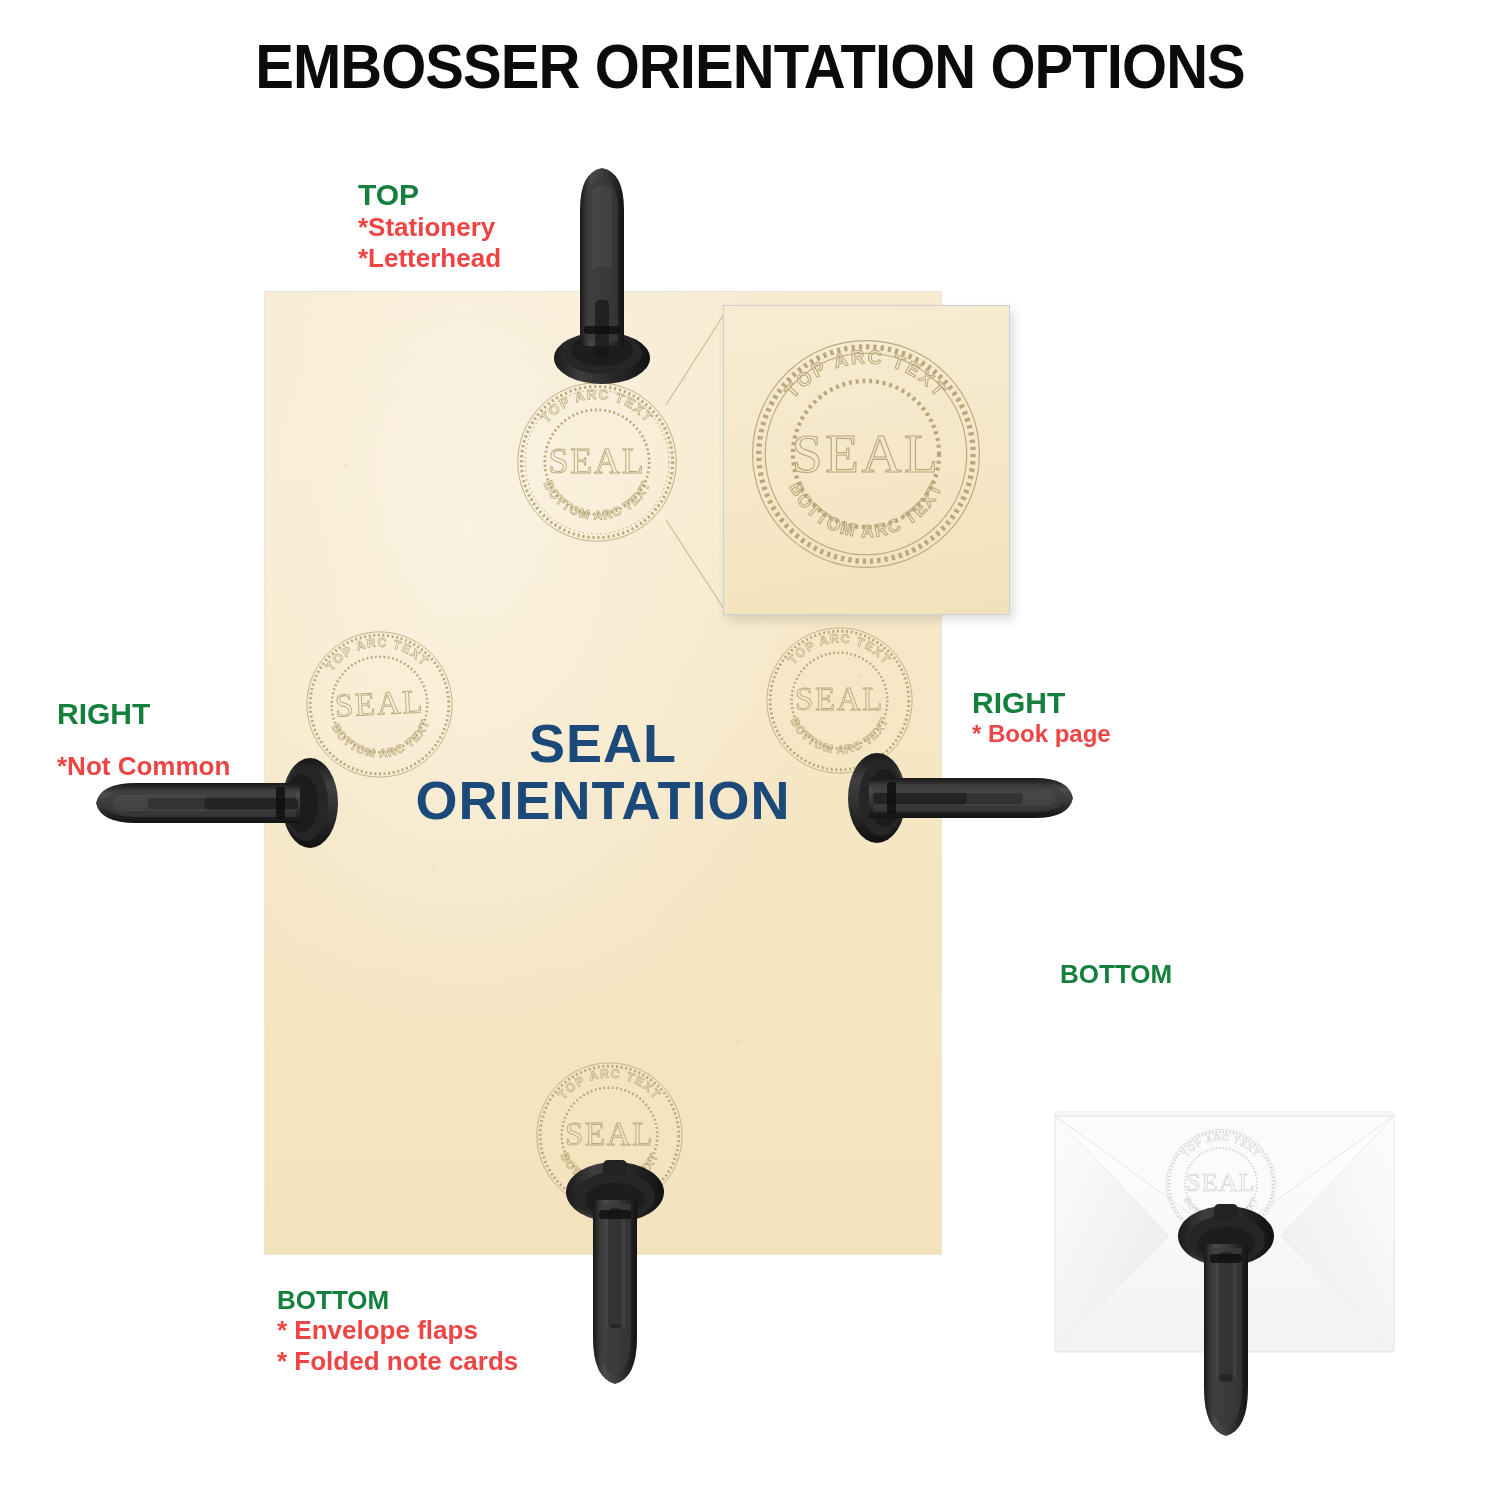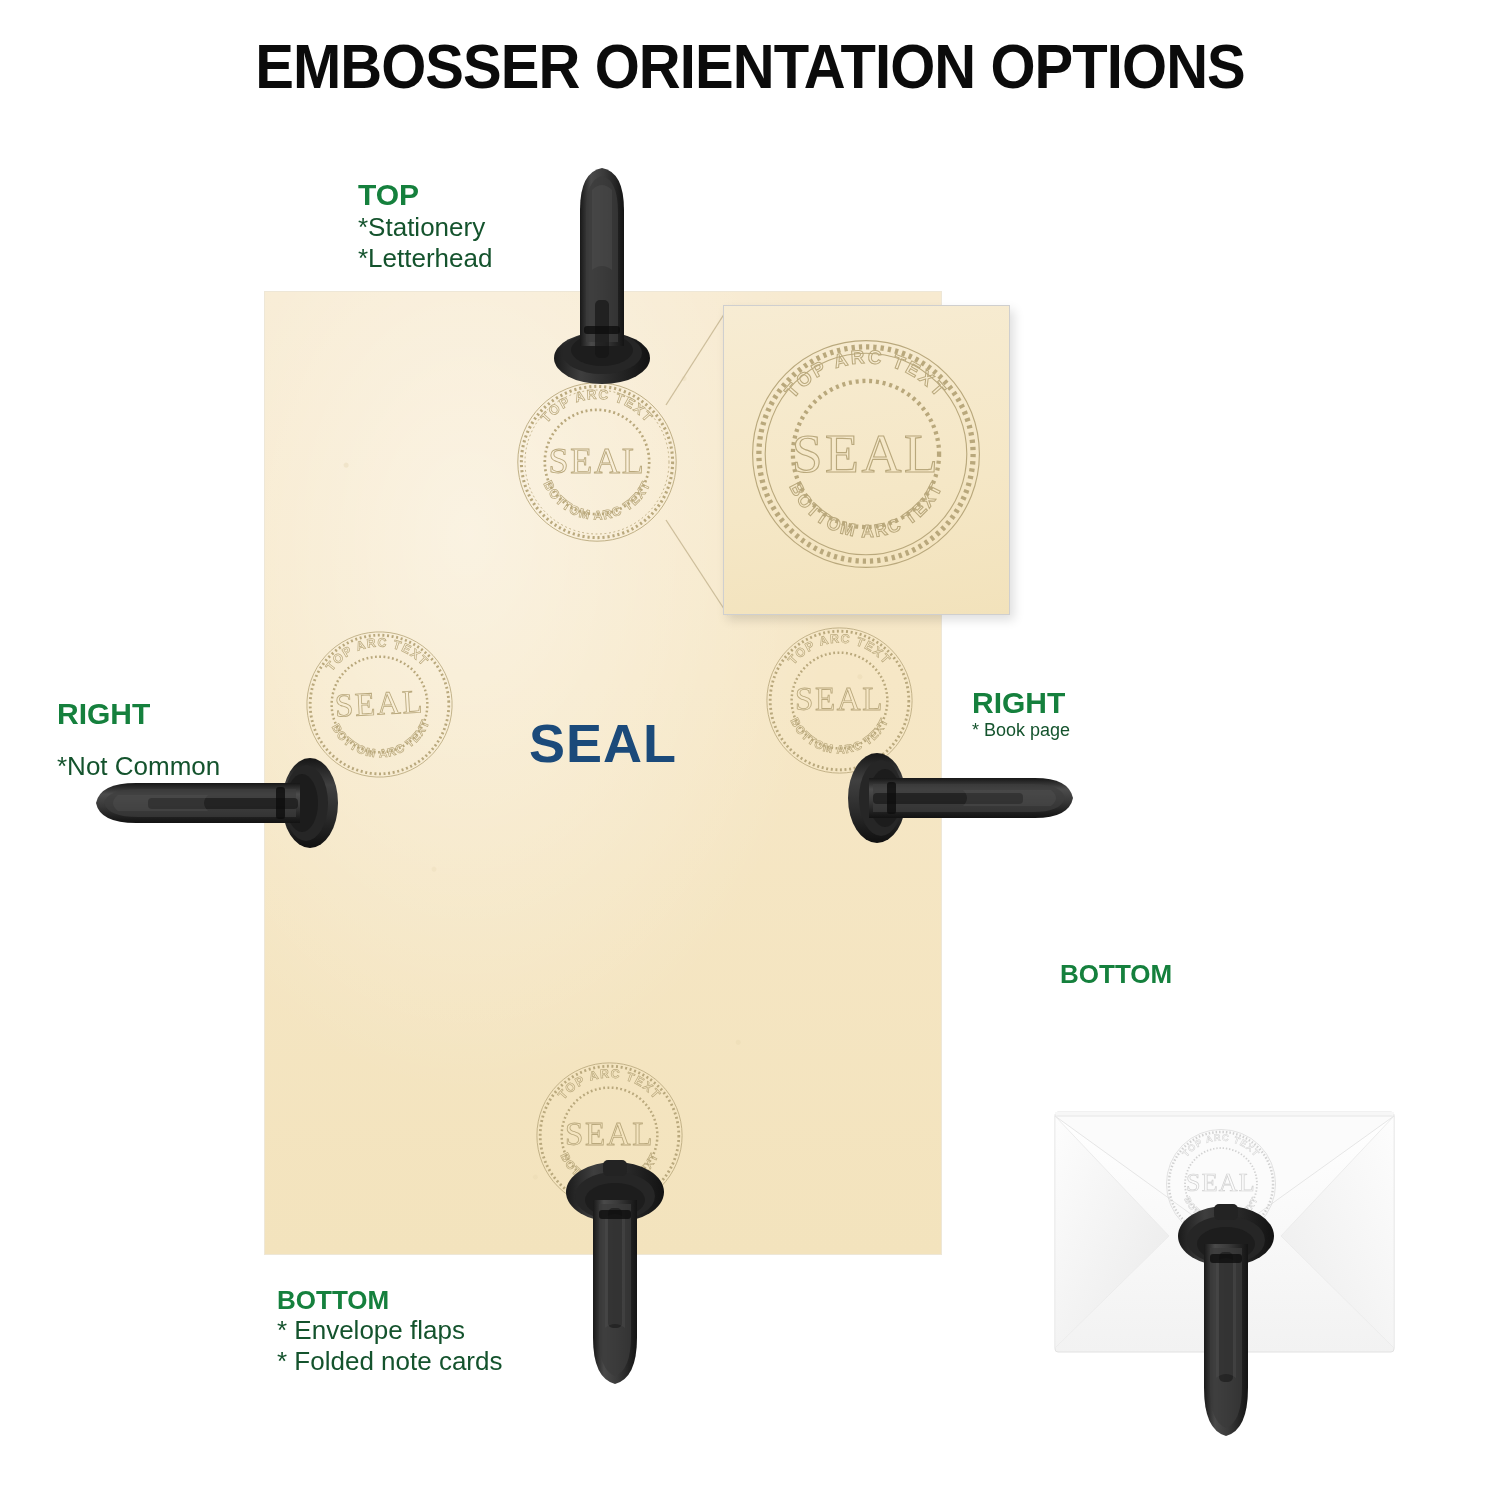--- a/index.html
+++ b/index.html
@@ -80,34 +80,34 @@
     position:absolute;left:1053px;top:1108px;width:343px;height:250px;
     z-index:2;
   }
 
   
   .label{position:absolute;}
   .label .hl{
     color:#15803d;font-weight:bold;display:block;line-height:1.12;
   }
   .label .sub{
-    color:#14532d;font-weight:normal;display:block;line-height:1.2;
+    color:#ef4444;font-weight:bold;display:block;line-height:1.2;
   }
 
   #label-top{left:358px;top:178px;}
   #label-top .hl{font-size:30px;}
   #label-top .sub{font-size:26px;}
 
   #label-left{left:57px;top:697px;}
   #label-left .hl{font-size:30px;}
   #label-left .sub{font-size:26px;margin-top:20px;}
 
   #label-right{left:972px;top:686px;}
   #label-right .hl{font-size:30px;}
-  #label-right .sub{font-size:18px;}
+  #label-right .sub{font-size:24px;}
 
   #label-bottom-left{left:277px;top:1286px;}
   #label-bottom-left .hl{font-size:26px;}
   #label-bottom-left .sub{font-size:26px;}
 
   #label-bottom-right{left:1060px;top:960px;}
   #label-bottom-right .hl{font-size:26px;}
   #label-bottom-right .sub{font-size:26px;}
 
   
@@ -410,20 +410,21 @@
       <path d="M38 56 L38 200 Q38 242 60 248 Q82 242 82 200 L82 56 Z" fill="url(#gArmE)"></path>
       <path d="M44 60 L44 198 Q44 234 60 240 Q76 234 76 198 L76 60 Z" fill="#3b3b3b" opacity=".75"></path>
       <rect x="53" y="64" width="14" height="130" rx="5" fill="#141414" opacity=".55"></rect>
       <path d="M50 74 Q60 66 70 74 L70 190 Q60 182 50 190 Z" fill="#555" opacity=".3"></path>
       <rect x="44" y="66" width="32" height="9" rx="3" fill="#0e0e0e" opacity=".8"></rect>
     </svg>
   </div>
 
   <div class="center-word">
     <span class="l1">SEAL</span>
+    <span class="l2">ORIENTATION</span>
   </div>
 
   <div class="label" id="label-top">
     <span class="hl">TOP</span>
     <span class="sub">*Stationery</span>
     <span class="sub">*Letterhead</span>
   </div>
 
   <div class="label" id="label-left">
     <span class="hl">RIGHT</span>

